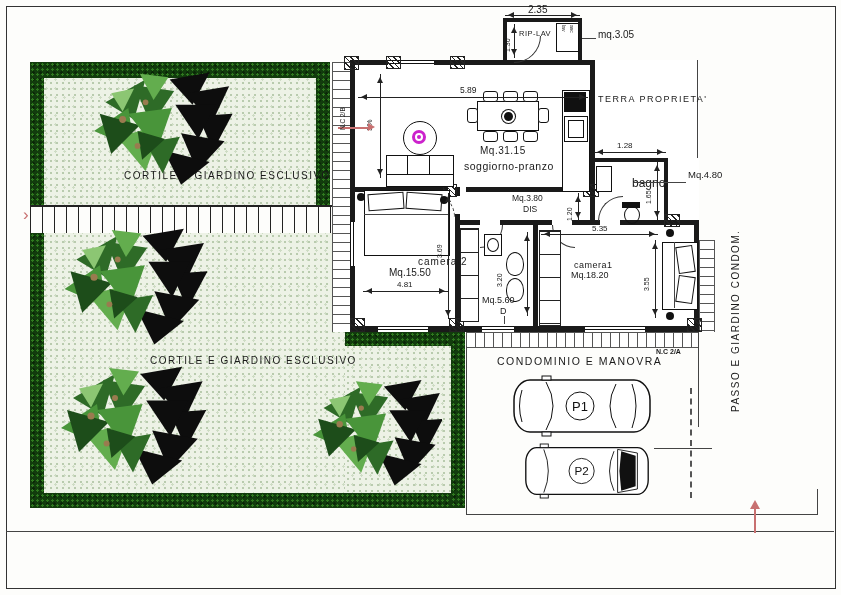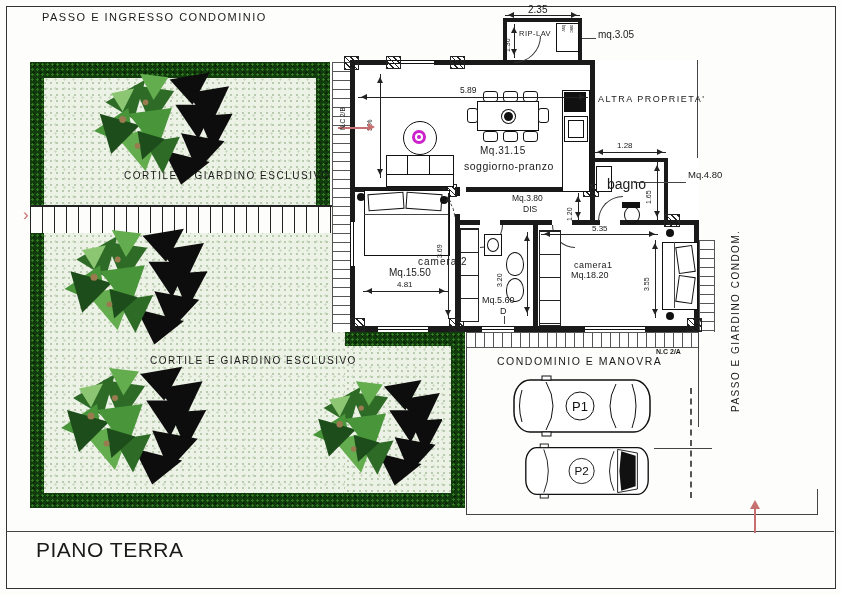--- a/index.html
+++ b/index.html
@@ -39,23 +39,21 @@
   .dot{background:#111;border-radius:50%;}
   .redline{background:#c87070;}
 </style>
 </head>
 <body>
 
 <div id="sheet">
 
   <div class="a" style="left:6px;top:6px;width:828px;height:581px;border:1px solid #333;"></div>
   <div class="a thin" style="left:6px;top:531px;width:828px;height:1px;"></div>
-  <div class="a t" style="left:36px;top:539px;font-size:21px;letter-spacing:.5px;">PIANO TERRA</div>
-
-  <div class="a t" style="left:42px;top:12px;font-size:11px;letter-spacing:1.5px;">PASSO  E  INGRESSO  CONDOMINIO</div>
+
 
   <div class="a gfill" style="left:30px;top:62px;width:300px;height:143px;"></div>
   <div class="a hedge" style="left:30px;top:62px;width:300px;height:16px;"></div>
   <div class="a hedge" style="left:30px;top:62px;width:14px;height:143px;"></div>
   <div class="a hedge" style="left:316px;top:62px;width:14px;height:143px;"></div>
   <div class="a t" style="left:124px;top:171px;font-size:10px;letter-spacing:1.5px;">CORTILE  E  GIARDINO  ESCLUSIVO</div>
 
   <div class="a walk" style="left:30px;top:205px;width:316px;height:28px;"></div>
   <div class="a t" style="left:23px;top:206px;font-size:17px;color:#c87070;">›</div>
 
@@ -216,21 +214,21 @@
   <div class="a" style="left:624px;top:206px;width:14px;height:16px;border:1px solid #111;border-radius:50%;"></div>
 
   <div class="a t" style="left:480px;top:146px;font-size:10px;letter-spacing:.5px;">Mq.31.15</div>
   <div class="a t" style="left:464px;top:161px;font-size:10.5px;letter-spacing:.5px;">soggiorno-pranzo</div>
   <div class="a t" style="left:512px;top:194px;font-size:8.5px;">Mq.3.80</div>
   <div class="a t" style="left:523px;top:205px;font-size:8.5px;">DIS</div>
   <div class="a t" style="left:390px;top:257px;font-size:10px;letter-spacing:1px;margin-left:28px;">camera 2</div>
   <div class="a t" style="left:389px;top:268px;font-size:10px;">Mq.15.50</div>
   <div class="a t" style="left:574px;top:261px;font-size:9px;letter-spacing:.5px;">camera1</div>
   <div class="a t" style="left:571px;top:271px;font-size:9px;">Mq.18.20</div>
-  <div class="a t" style="left:607px;top:177px;font-size:14px;">bagno</div>
+  <div class="a t" style="left:632px;top:177px;font-size:12px;">bagno</div>
   <div class="a thin" style="left:634px;top:182px;width:52px;height:1px;"></div>
   <div class="a t" style="left:688px;top:170px;font-size:9.5px;">Mq.4.80</div>
   <div class="a t" style="left:482px;top:296px;font-size:9px;">Mq.5.60</div>
   <div class="a t" style="left:500px;top:307px;font-size:9px;">D</div>
   <div class="a thin" style="left:504px;top:316px;width:1px;height:8px;"></div>
 
   <div class="a dimh" style="left:505px;top:15px;width:75px;"></div>
   <div class="a t" style="left:528px;top:5px;font-size:10px;">2.35</div>
   <div class="a dimv" style="left:514px;top:24px;height:34px;"></div>
   <div class="a t rot" style="left:504px;top:52px;font-size:7px;">1.30</div>
@@ -256,21 +254,21 @@
   <div class="a t rot" style="left:496px;top:287px;font-size:7px;">3.20</div>
 
   <div class="a dimh" style="left:541px;top:234px;width:117px;"></div>
   <div class="a t" style="left:592px;top:225px;font-size:8px;">5.35</div>
   <div class="a dimv" style="left:655px;top:240px;height:78px;"></div>
   <div class="a t rot" style="left:643px;top:291px;font-size:7px;">3.55</div>
 
   <div class="a redline" style="left:338px;top:127px;width:32px;height:1.5px;"></div>
   <div class="a" style="left:368px;top:123px;border:4.5px solid transparent;border-left:7px solid #c87070;"></div>
 
-  <div class="a t" style="left:598px;top:95px;font-size:9px;letter-spacing:1.5px;">ALTRA  PROPRIETA'</div>
+  <div class="a t" style="left:598px;top:95px;font-size:9px;letter-spacing:1.5px;">TERRA  PROPRIETA'</div>
   <div class="a t rot" style="left:340px;top:130px;font-size:6.5px;">N.C 2/B</div>
 
   <div class="a thin" style="left:466px;top:346px;width:1px;height:169px;"></div>
   <div class="a thin" style="left:466px;top:514px;width:352px;height:1px;"></div>
   <div class="a thin" style="left:817px;top:489px;width:1px;height:26px;"></div>
   <div class="a thin" style="left:698px;top:332px;width:1px;height:95px;"></div>
   <div class="a dash" style="left:690px;top:388px;width:0;height:110px;"></div>
   <div class="a thin" style="left:654px;top:448px;width:58px;height:1px;"></div>
 
   <div class="a t" style="left:497px;top:356px;font-size:10.5px;letter-spacing:1.5px;">CONDOMINIO  E  MANOVRA</div>

